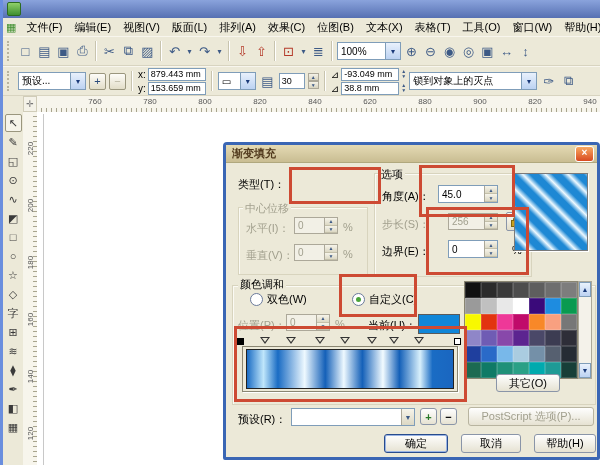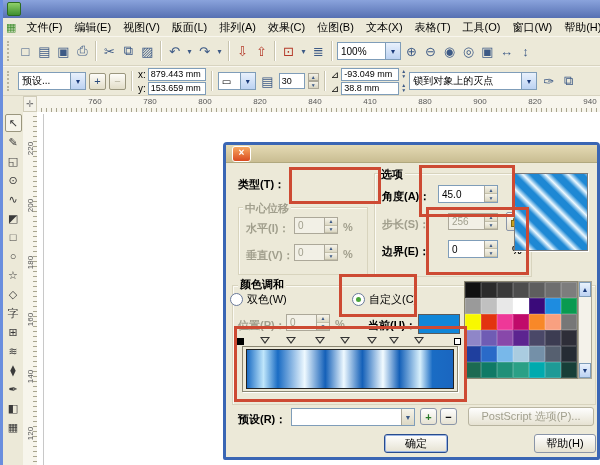--- a/index.html
+++ b/index.html
@@ -64,21 +64,21 @@
   #canvas{position:absolute;left:34px;top:112px;width:566px;height:353px;background:#fff;}
   #page-edge{position:absolute;left:6px;top:2px;width:1px;height:351px;background:#c8c8c8;}
   
   #dialog{position:absolute;left:220px;top:142px;width:377px;height:318px;
     border:3px solid #3a66b4;border-radius:4px 4px 2px 2px;background:#ece9d8;box-sizing:border-box;font-size:11px;}
   #dlg-title{position:absolute;left:0;top:0;right:0;height:18px;background:linear-gradient(#e4dab4,#c9bd92);
     display:flex;align-items:center;padding:0 3px 0 6px;box-sizing:border-box;border-bottom:1px solid #b0a87e;}
   #dlg-title-text{flex:1;font-weight:bold;color:#50391c;font-size:11px;}
   #dlg-close{width:17px;height:14px;background:linear-gradient(#f8a860,#d94a20);border:1px solid #fff;border-radius:3px;
     color:#fff;font-size:10px;font-weight:bold;line-height:12px;text-align:center;}
-  .dlg-label{position:absolute;color:#000;white-space:nowrap;font-weight:bold;}
+  .dlg-label{position:absolute;color:#000;white-space:nowrap;}
   .dlg-label.dis{color:#a19f8d;}
   .groupbox{position:absolute;border:1px solid #d8d4be;box-shadow:inset 1px 1px 0 #fbfaf4;}
   .dfield{position:absolute;height:18px;border:1px solid #7f9db9;background:#fff;display:flex;align-items:center;box-sizing:border-box;}
   .dfield .val{flex:1;padding:0 3px;font-size:10px;}
   .dfield.dis{background:#f2f0e6;border-color:#aca899;}
   .dfield.dis .val{color:#a19f8d;}
   .dspin{width:12px;height:100%;display:flex;flex-direction:column;border-left:1px solid #aca899;}
   .dspin span{flex:1;background:linear-gradient(#f6f4ea,#dcd8c4);border-bottom:1px solid #c4c0aa;font-size:5px;
     color:#3d5a86;display:flex;align-items:center;justify-content:center;}
   .radio{position:absolute;display:flex;align-items:center;gap:4px;}
@@ -225,21 +225,21 @@
 
   <div id="ruler-corner">
       <span>✛</span>
     </div>
   <div id="hruler">
       <span class="htick" style="left: 58px;">760</span>
       <span class="htick" style="left: 113px;">780</span>
       <span class="htick" style="left: 168px;">800</span>
       <span class="htick" style="left: 223px;">820</span>
       <span class="htick" style="left: 278px;">840</span>
-      <span class="htick" style="left: 333px;">410</span>
+      <span class="htick" style="left: 333px;">620</span>
       <span class="htick" style="left: 388px;">880</span>
       <span class="htick" style="left: 443px;">900</span>
       <span class="htick" style="left: 498px;">820</span>
       <span class="htick" style="left: 553px;">940</span>
     </div>
   <div id="vruler">
       <span class="vtick" style="top: 32px;">220</span>
       <span class="vtick" style="top: 89px;">200</span>
       <span class="vtick" style="top: 146px;">180</span>
       <span class="vtick" style="top: 203px;">160</span>
@@ -266,20 +266,21 @@
       <div class="tool">◧</div>
       <div class="tool">▦</div>
     </div>
 
   <div id="canvas">
     <div id="page-edge"></div>
   </div>
 
   <div id="dialog">
     <div id="dlg-title">
+      <span id="dlg-title-text">渐变填充</span>
       <span id="dlg-close">×</span>
     </div>
 
     <span class="dlg-label" style="left:12px;top:32px">类型(T)：</span>
 
     <div class="groupbox" style="left:148px;top:28px;width:156px;height:102px"></div>
     <span class="dlg-label" style="left:153px;top:22px;background:#ece9d8;padding:0 2px">选项</span>
     <span class="dlg-label" style="left:156px;top:44px">角度(A)：</span>
     <div class="dfield" style="left:212px;top:40px;width:60px">
       <span class="val">45.0</span>
@@ -327,21 +328,21 @@
           <span>▲</span>
           <span>▼</span>
         </span>
     </div>
     <span class="dlg-label dis" style="left:117px;top:103px">%</span>
 
     <div id="preview-swatch" style="left: 288px; top: 28px; width: 72px; height: 76px; background: repeating-linear-gradient(45deg, rgb(30, 136, 212) 0px, rgb(30, 136, 212) 6px, rgb(238, 249, 255) 11px, rgb(30, 136, 212) 16px);"></div>
 
     <div class="groupbox" style="left:6px;top:140px;width:362px;height:118px"></div>
     <span class="dlg-label" style="left:12px;top:132px;background:#ece9d8;padding:0 2px">颜色调和</span>
-    <div class="radio" style="left:4px;top:147px">
+    <div class="radio" style="left:24px;top:147px">
       <span class="rdot"></span>
       <span>双色(W)</span>
     </div>
     <div class="radio sel" style="left:126px;top:147px">
       <span class="rdot"></span>
       <span>自定义(C)</span>
     </div>
     <span class="dlg-label dis" style="left:12px;top:173px">位置(P)：</span>
     <div class="dfield dis" style="left:60px;top:169px;width:44px;height:17px">
       <span class="val">0</span>
@@ -410,33 +411,35 @@
         <div class="pcell" style="background: rgb(42, 160, 134);"></div>
         <div class="pcell" style="background: rgb(0, 170, 174);"></div>
         <div class="pcell" style="background: rgb(30, 154, 150);"></div>
         <div class="pcell" style="background: rgb(23, 63, 56);"></div>
       </div>
     <div id="pal-scroll" style="left:352px;top:136px;height:98px">
       <span class="sbtn">▲</span>
       <span class="strack"></span>
       <span class="sbtn">▼</span>
     </div>
+    <div class="xp-btn" style="left:270px;top:229px;width:64px;height:18px">其它(O)</div>
 
     <span class="dlg-label" style="left:12px;top:267px">预设(R)：</span>
     <div class="dfield" style="left:65px;top:263px;width:124px">
       <span class="val"></span>
       <span class="dspin" style="justify-content:center">
           <span style="flex:none;height:100%;border:none;font-size:7px">▼</span>
         </span>
     </div>
     <div class="xp-btn" style="left:194px;top:263px;width:17px;height:17px;color:#2a7a2a;font-weight:bold">+</div>
     <div class="xp-btn" style="left:214px;top:263px;width:17px;height:17px;font-weight:bold">−</div>
     <div class="xp-btn default" style="left:158px;top:289px;width:64px;height:19px">确定</div>
 
     <div class="xp-btn dis" style="left:242px;top:262px;width:126px;height:19px">PostScript 选项(P)...</div>
+    <div class="xp-btn" style="left:235px;top:289px;width:60px;height:19px">取消</div>
     <div class="xp-btn" style="left:308px;top:289px;width:62px;height:19px">帮助(H)</div>
 
     <div class="annot" style="left:63px;top:22px;width:86px;height:31px"></div>
     <div class="annot" style="left:193px;top:20px;width:90px;height:46px"></div>
     <div class="annot" style="left:200px;top:62px;width:97px;height:62px"></div>
     <div class="annot" style="left:113px;top:129px;width:72px;height:37px"></div>
     <div class="annot" style="left:8px;top:181px;width:227px;height:70px"></div>
   </div>
 </div>
 

